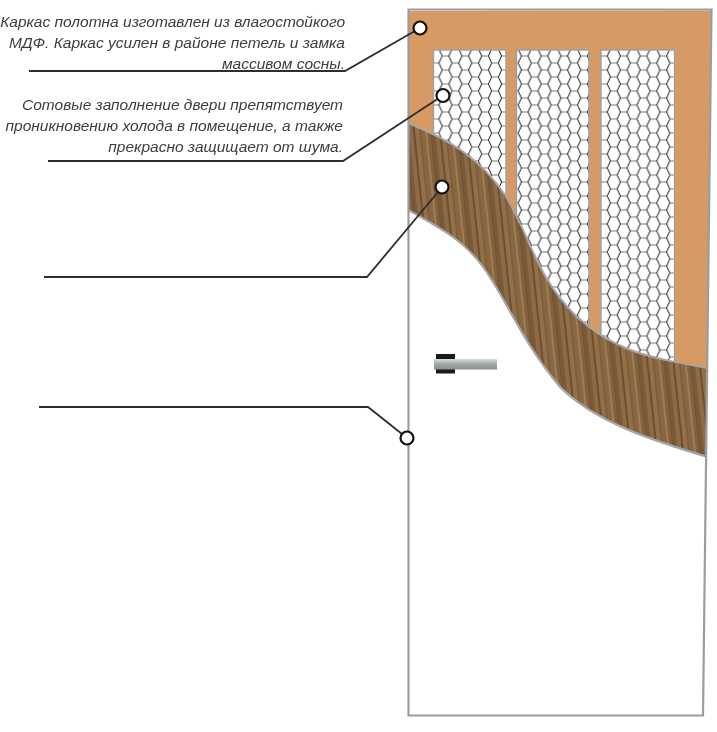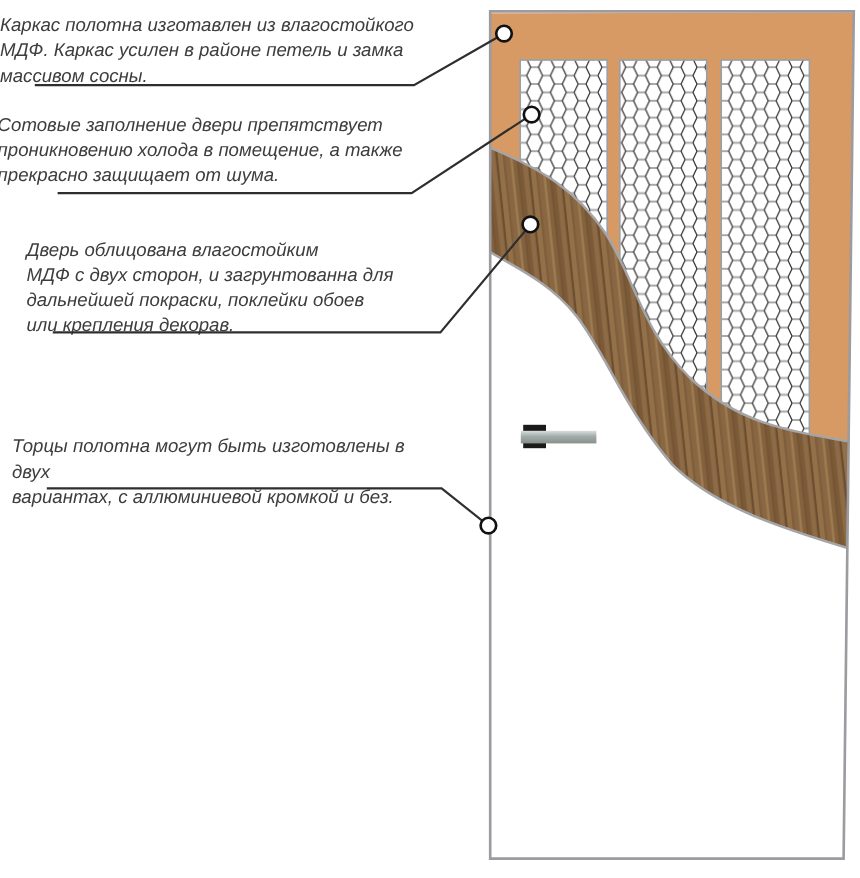--- a/index.html
+++ b/index.html
@@ -6,20 +6,21 @@
   #stage{
     position:relative;
     width:717px;height:732px;
     background:#ffffff;
     overflow:hidden;
     font-family:"Liberation Sans","DejaVu Sans",sans-serif;
   }
   .annotation{
     position:absolute;
     width:345px;
+    text-align:right;
     white-space:pre-line;
     font-style:italic;
     font-size:15.5px;
     line-height:21px;
     color:#3d3d3d;
     letter-spacing:0;
   }
   #ann-frame    {top:11px;  right:372px;}
   #ann-honey    {top:94px;  right:374px;}
   #ann-facing   {top:198px; right:350px;}
@@ -31,26 +32,20 @@
 <body>
 
 <div id="stage">
 
   <div class="annotation" id="ann-frame">Каркас полотна изготавлен из влагостойкого
 МДФ. Каркас усилен в районе петель и замка
 массивом сосны.</div>
   <div class="annotation" id="ann-honey">Сотовые заполнение двери препятствует
 проникновению холода в помещение, а также
 прекрасно защищает от шума.</div>
-  <div class="annotation" id="ann-facing">Дверь облицована влагостойким
-МДФ с двух сторон, и загрунтованна для
-дальнейшей покраски, поклейки обоев
-или крепления декорав.</div>
-  <div class="annotation" id="ann-edges">Торцы полотна могут быть изготовлены в двух
-вариантах, с аллюминиевой кромкой и без.</div>
 
   <svg class="overlay" width="717" height="732" viewBox="0 0 717 732">
     <defs>
       <clipPath id="doorClip">
         <polygon points="409,11 711,10.5 703,715 409,715"></polygon>
       </clipPath>
 
       <pattern id="hexmesh" width="19.8" height="14" patternUnits="userSpaceOnUse">
         <rect x="0" y="0" width="19.8" height="14" fill="#ffffff"></rect>
 

